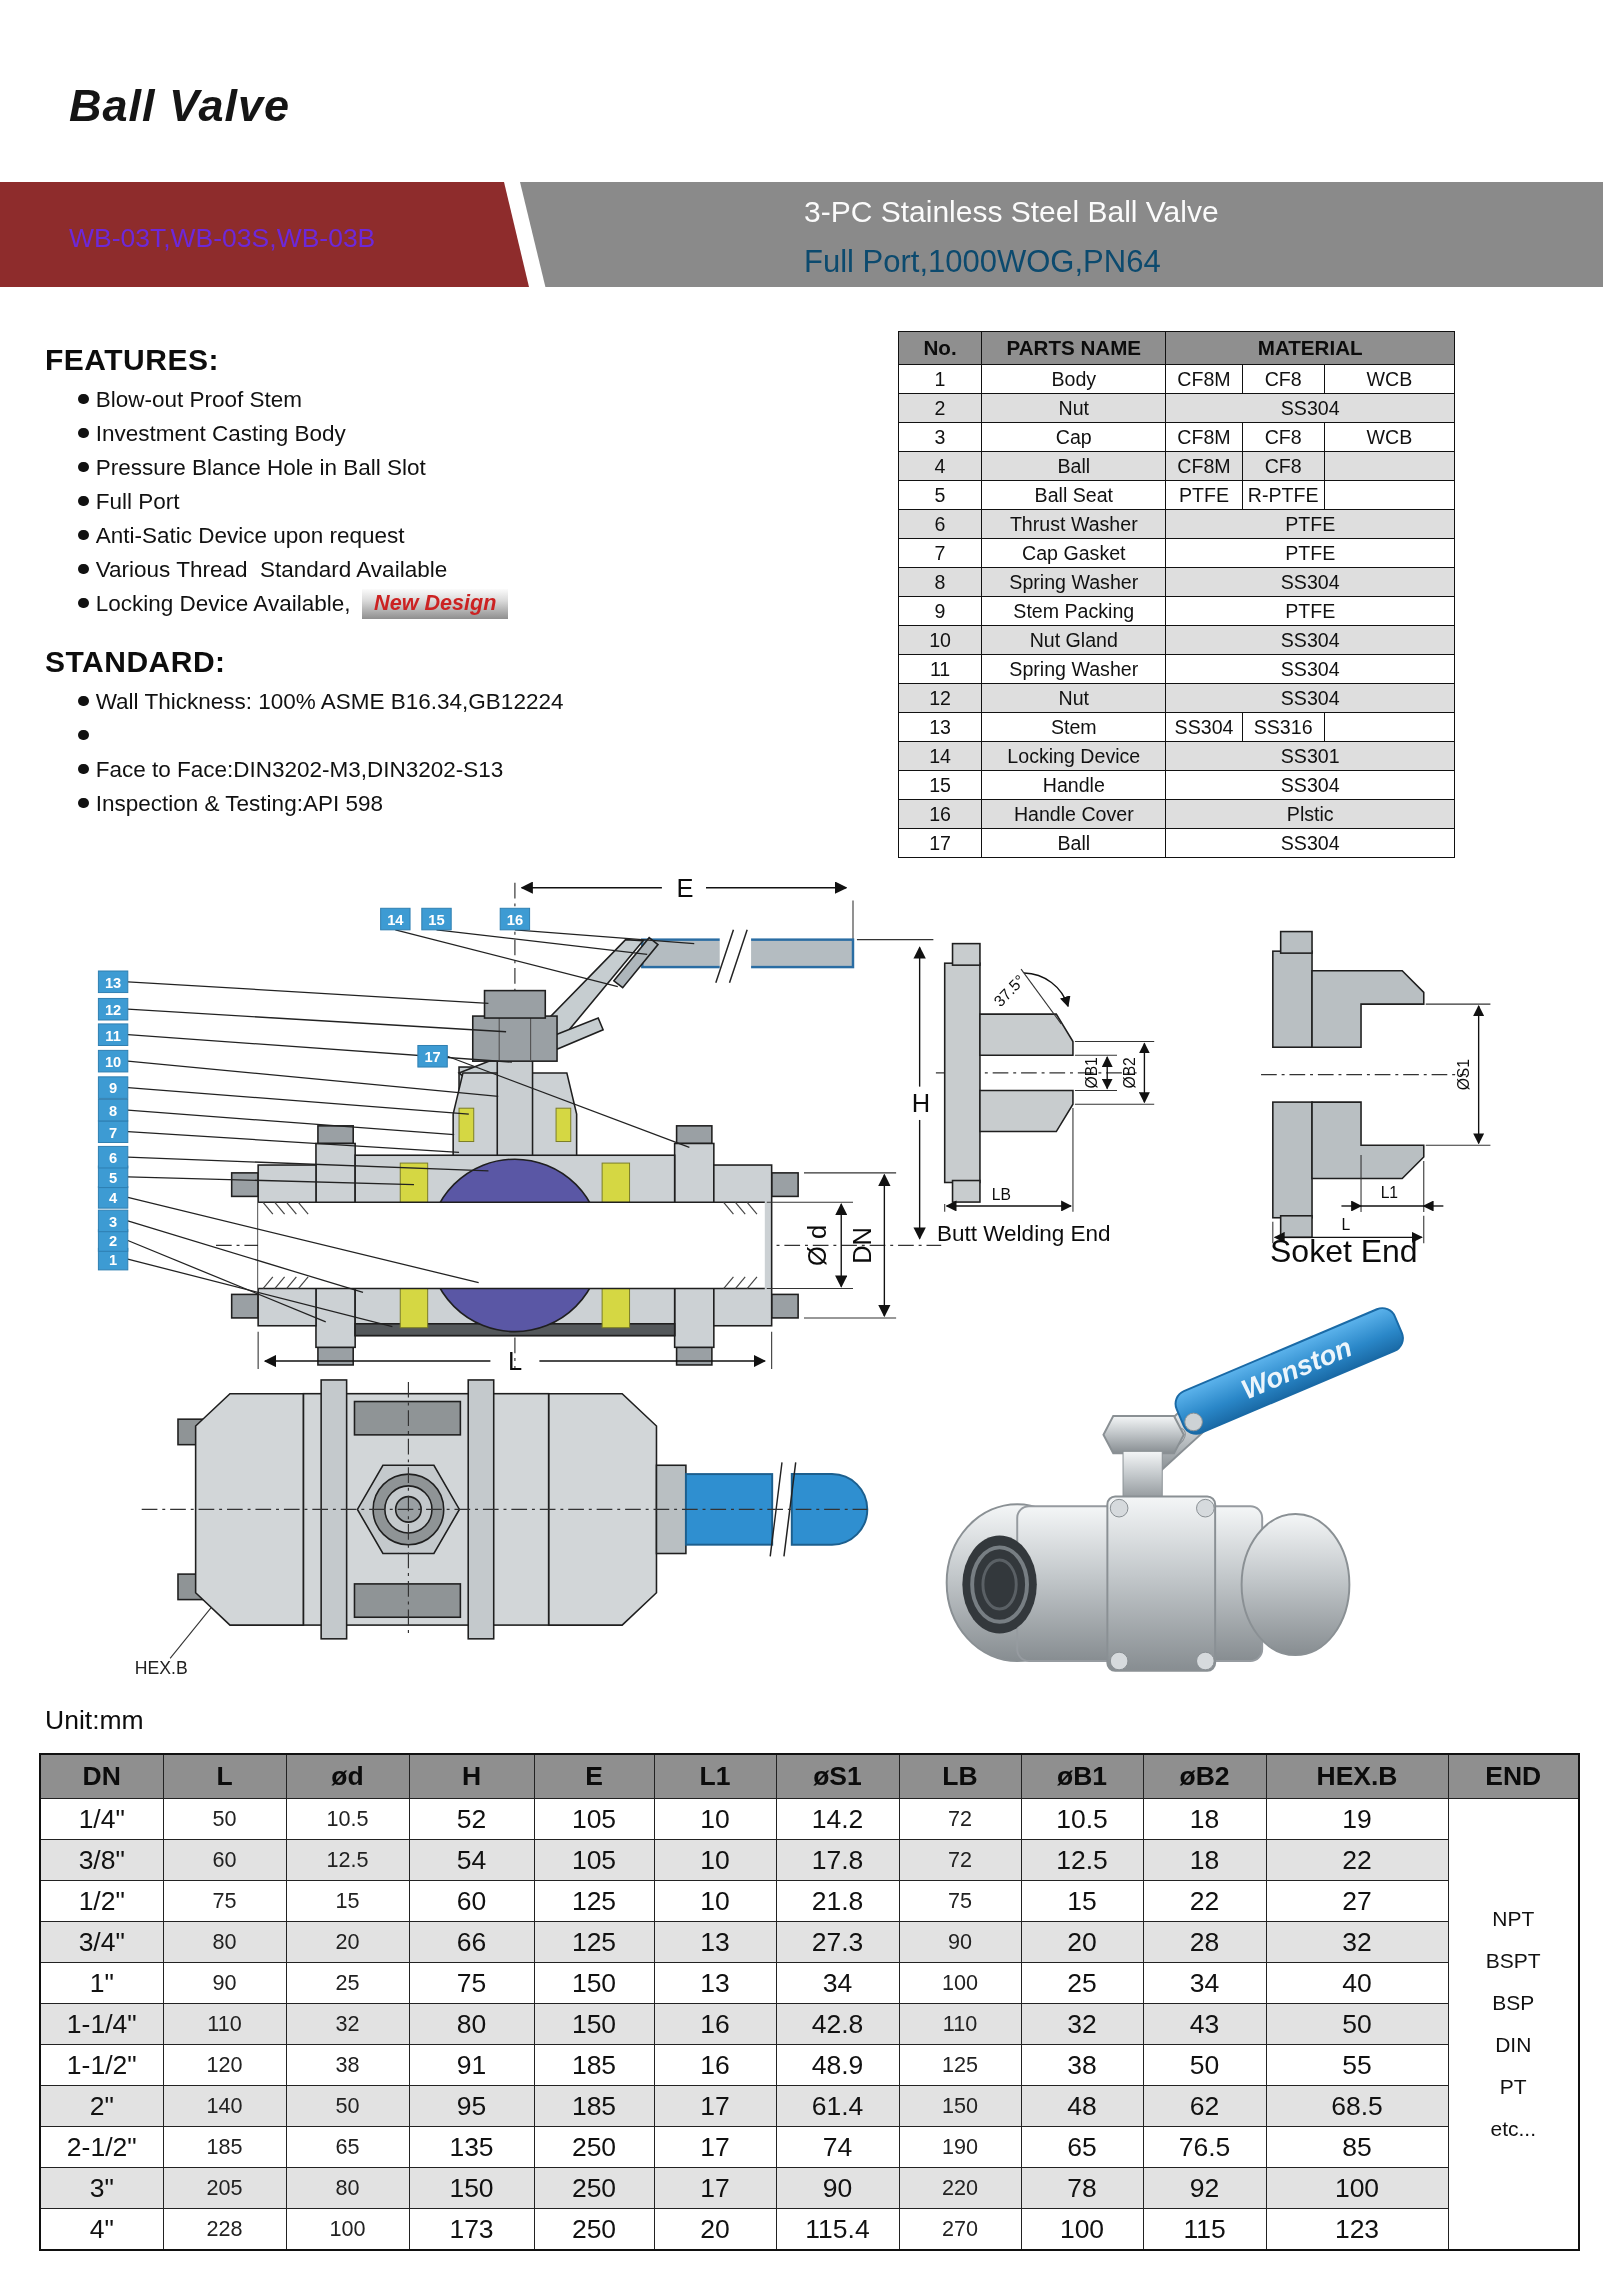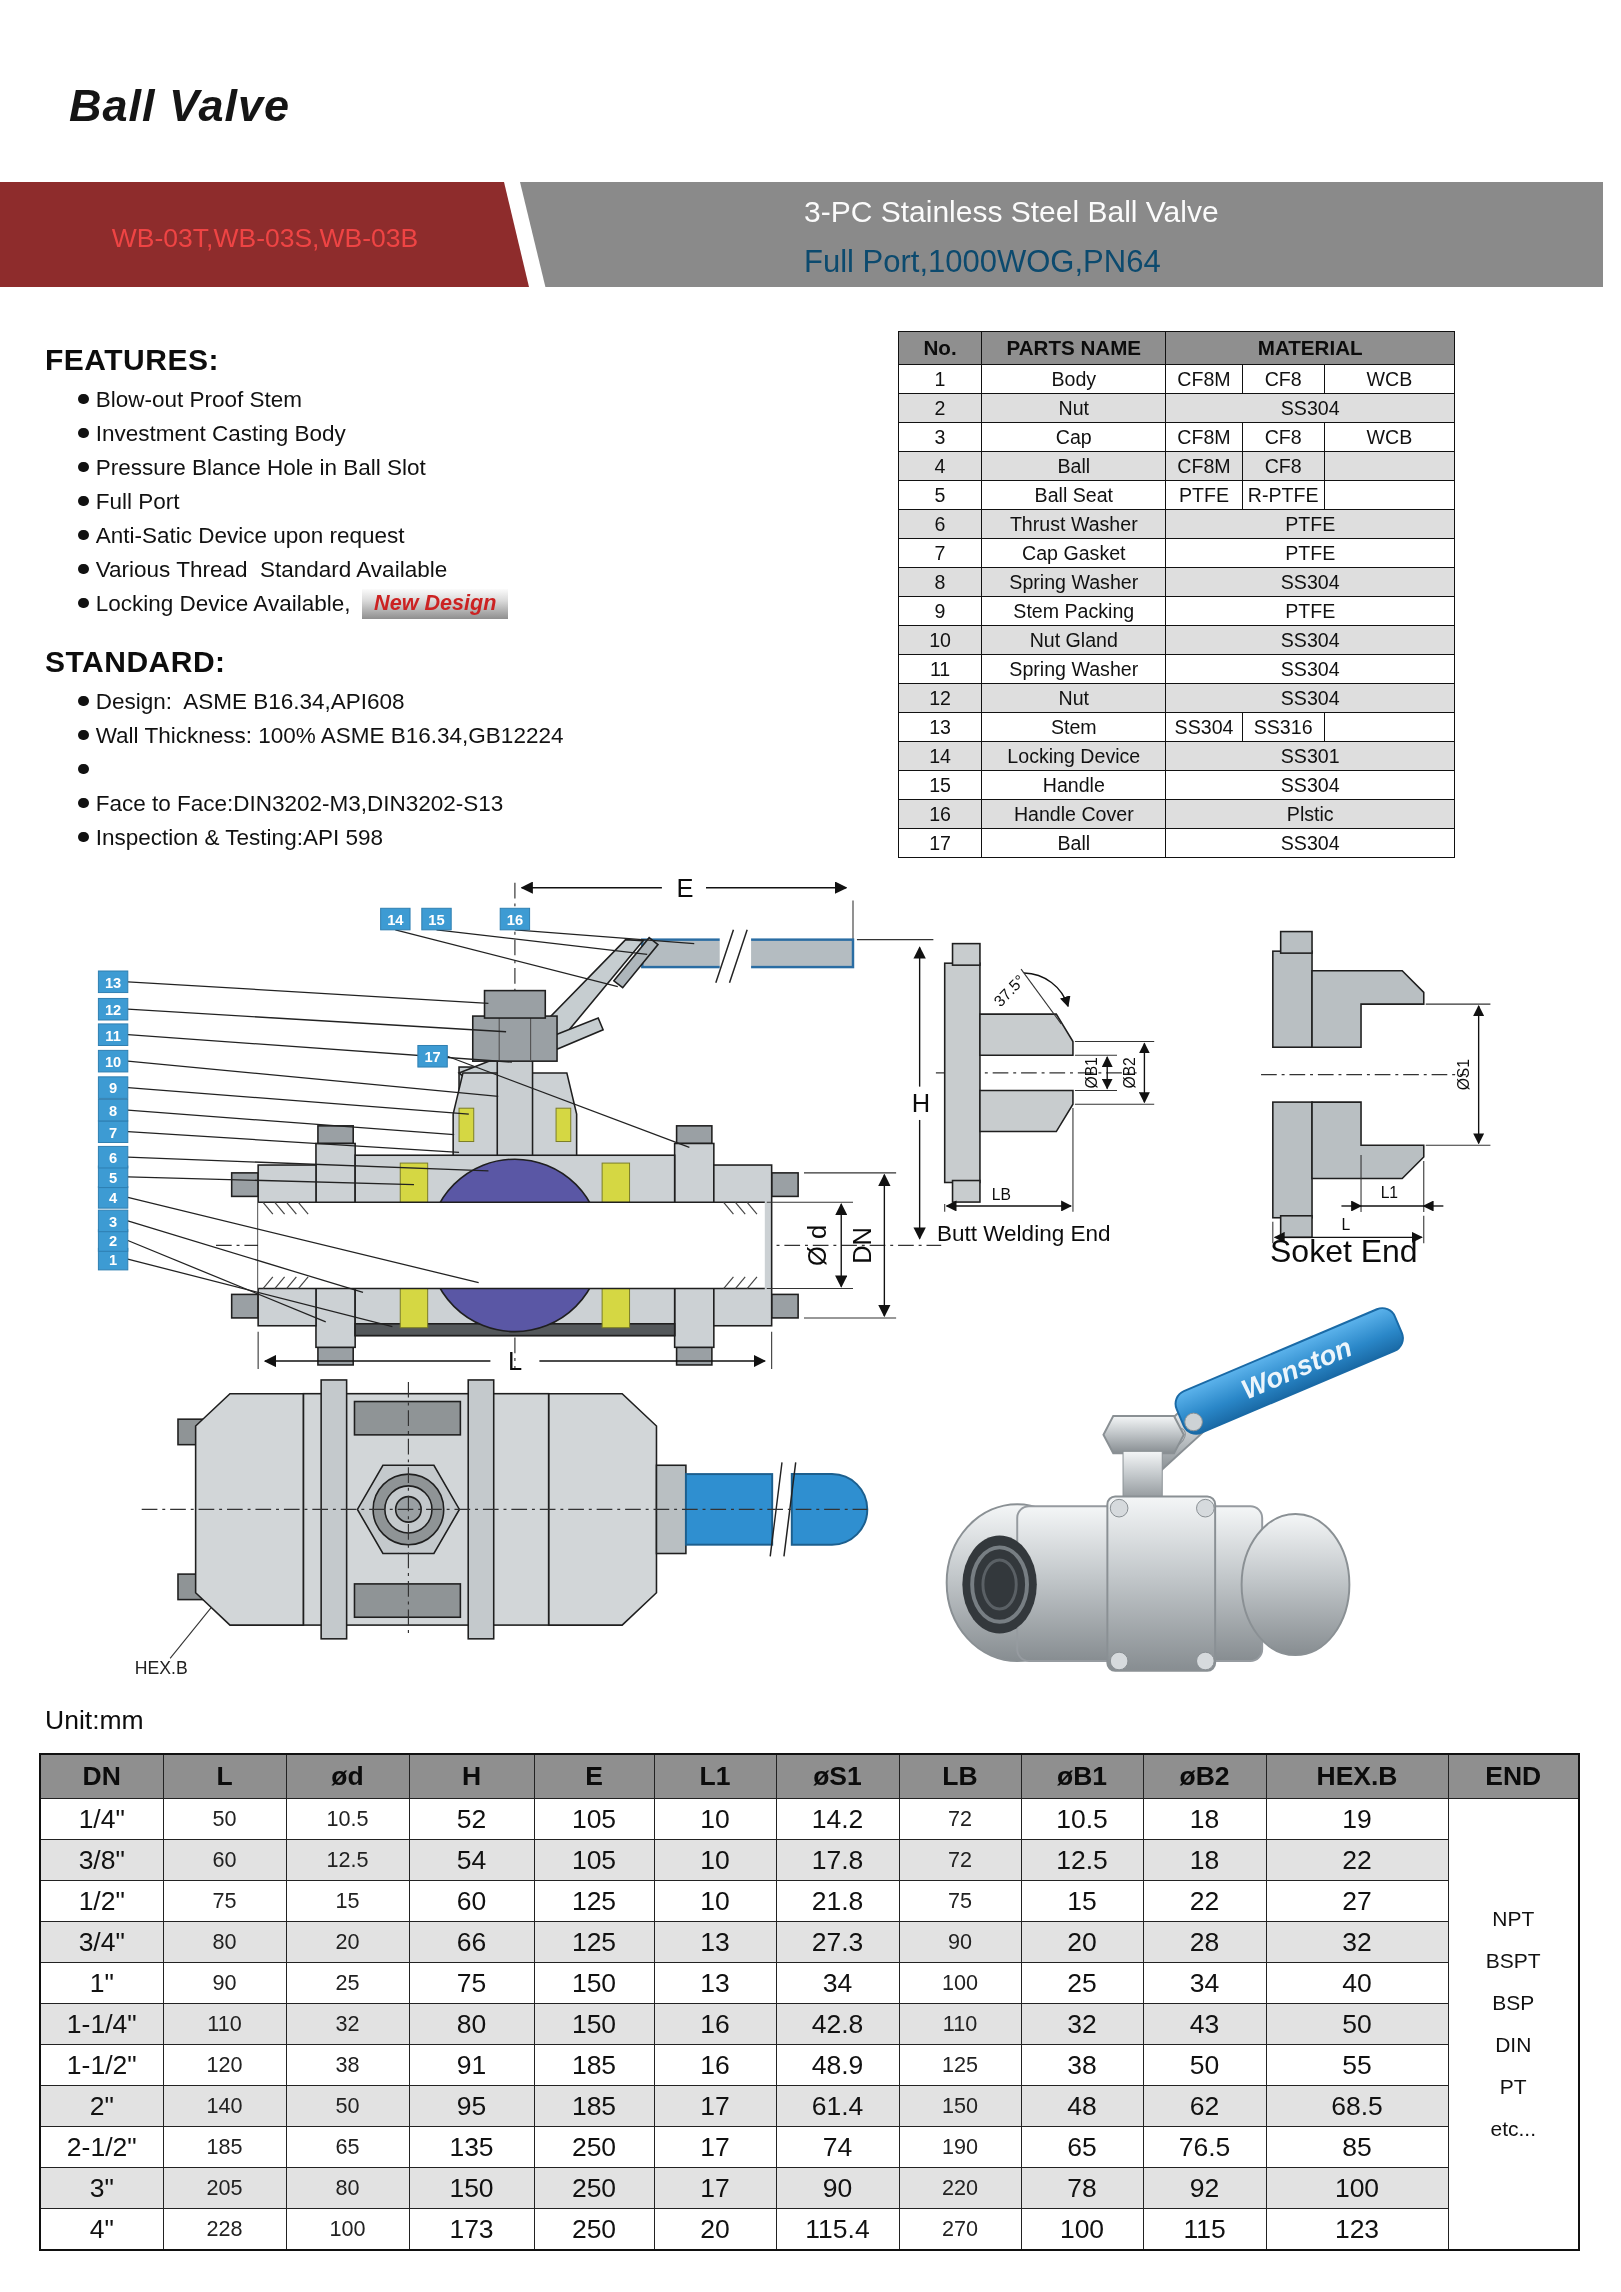--- a/index.html
+++ b/index.html
@@ -8,21 +8,21 @@
   .abs{position:absolute;}
 
   
   .title{left:69px;top:80px;font-size:45px;font-weight:700;font-style:italic;letter-spacing:1px;color:#151515;}
 
   
   .band-gray{left:518px;top:182px;width:1104px;height:105px;background:#8a8a8a;
              clip-path:polygon(2px 0,100% 0,100% 100%,27.4px 100%);}
   .band-red{left:0;top:182px;width:531px;height:105px;background:#8e2c2c;
             clip-path:polygon(0 0,504px 0,529px 100%,0 100%);}
-  .model-text{left:69px;top:223px;width:392px;text-align:center;font-size:26.5px;color:#ef4444;}
+  .model-text{left:69px;top:223px;width:392px;font-size:26.5px;color:#6d28d9;}
   .prod1{left:804px;top:195px;font-size:30px;color:#fbfbfb;}
   .prod2{left:804px;top:244px;font-size:31px;color:#0c4a6e;}
 
   
   .sec-heading{font-size:30px;font-weight:700;color:#0d0d0d;letter-spacing:0.5px;}
   .features{left:45px;top:343px;}
   .standard{left:45px;top:645px;}
   .b-list{margin-top:7.8px;}
   .b-item{display:flex;align-items:flex-start;margin:0 0 0 33px;height:34px;}
   .dot{width:10.8px;height:10.8px;border-radius:50%;background:#111;margin:8.8px 6.9px 0 0;flex:0 0 auto;}
@@ -111,24 +111,20 @@
           <span class="dot"></span>
           <span class="b-text">Locking Device Available,</span>
           <span class="badge">New Design</span>
         </div>
       </div>
   </div>
 
   <div class="abs standard">
     <div class="sec-heading">STANDARD:</div>
     <div class="b-list" id="standard-list">
-        <div class="b-item">
-          <span class="dot"></span>
-          <span class="b-text">Design:  ASME B16.34,API608</span>
-        </div>
         <div class="b-item">
           <span class="dot"></span>
           <span class="b-text">Wall Thickness: 100% ASME B16.34,GB12224</span>
         </div>
         <div class="b-item">
           <span class="dot"></span>
         </div>
         <div class="b-item">
           <span class="dot"></span>
           <span class="b-text">Face to Face:DIN3202-M3,DIN3202-S13</span>

